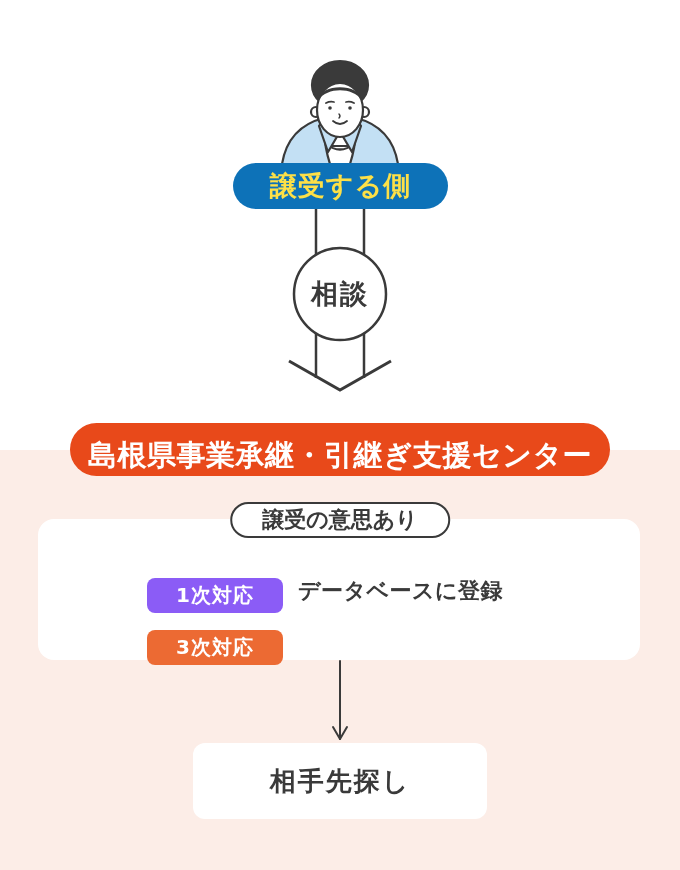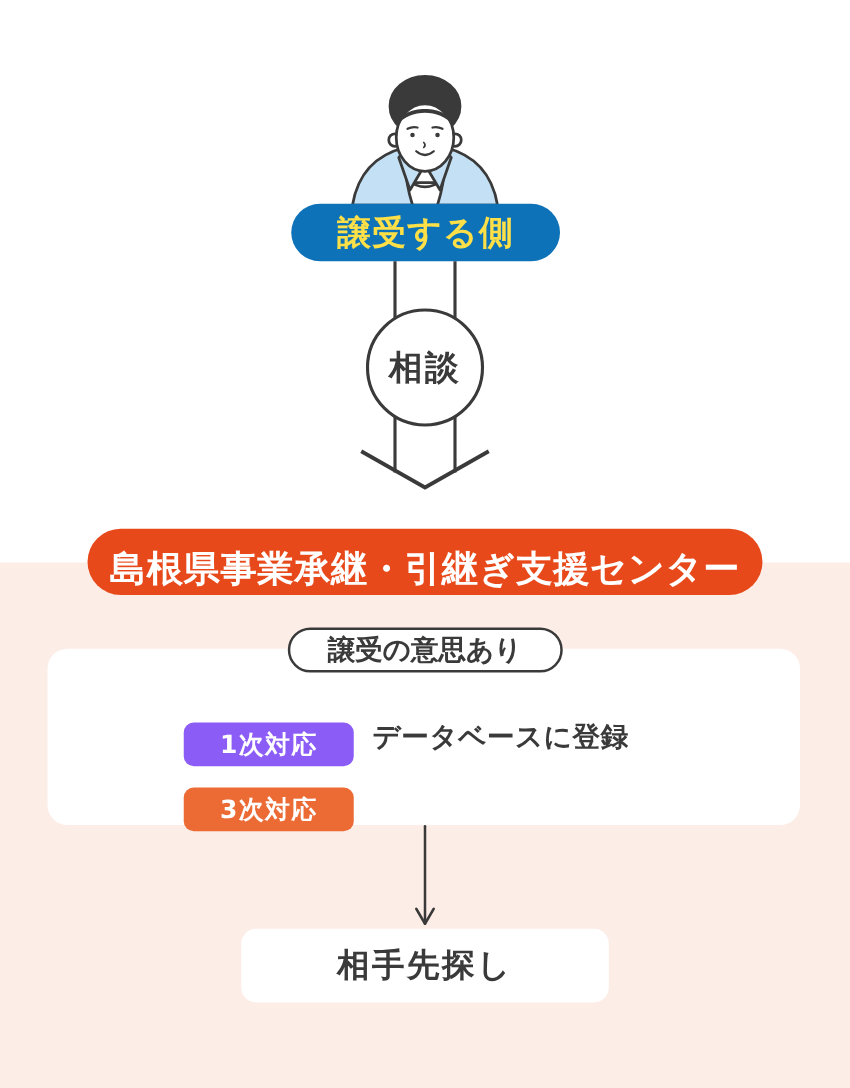--- a/index.html
+++ b/index.html
@@ -57,21 +57,21 @@
   .badge-1{top:578px;background:#8b5cf6;}
   .badge-2{top:597px;background:#EC6A33;margin-top:33px;}
   .action-label{
     position:absolute;left:298px;top:574px;height:34px;line-height:34px;
     font-size:22px;font-weight:600;letter-spacing:0.5px;white-space:nowrap;
   }
   .thin-arrow{
     position:absolute;left:330px;top:658px;width:20px;height:86px;
   }
   .result-box{
-    position:absolute;left:193px;top:743px;width:294px;height:59px;
+    position:absolute;left:193px;top:743px;width:294px;height:76px;
     background:#FFFFFF;border-radius:12px;
     display:flex;align-items:center;justify-content:center;
   }
   .result-box span{font-size:26px;font-weight:600;letter-spacing:2px;}
 </style>
 </head>
 <body>
 
 <div class="stage">
 

